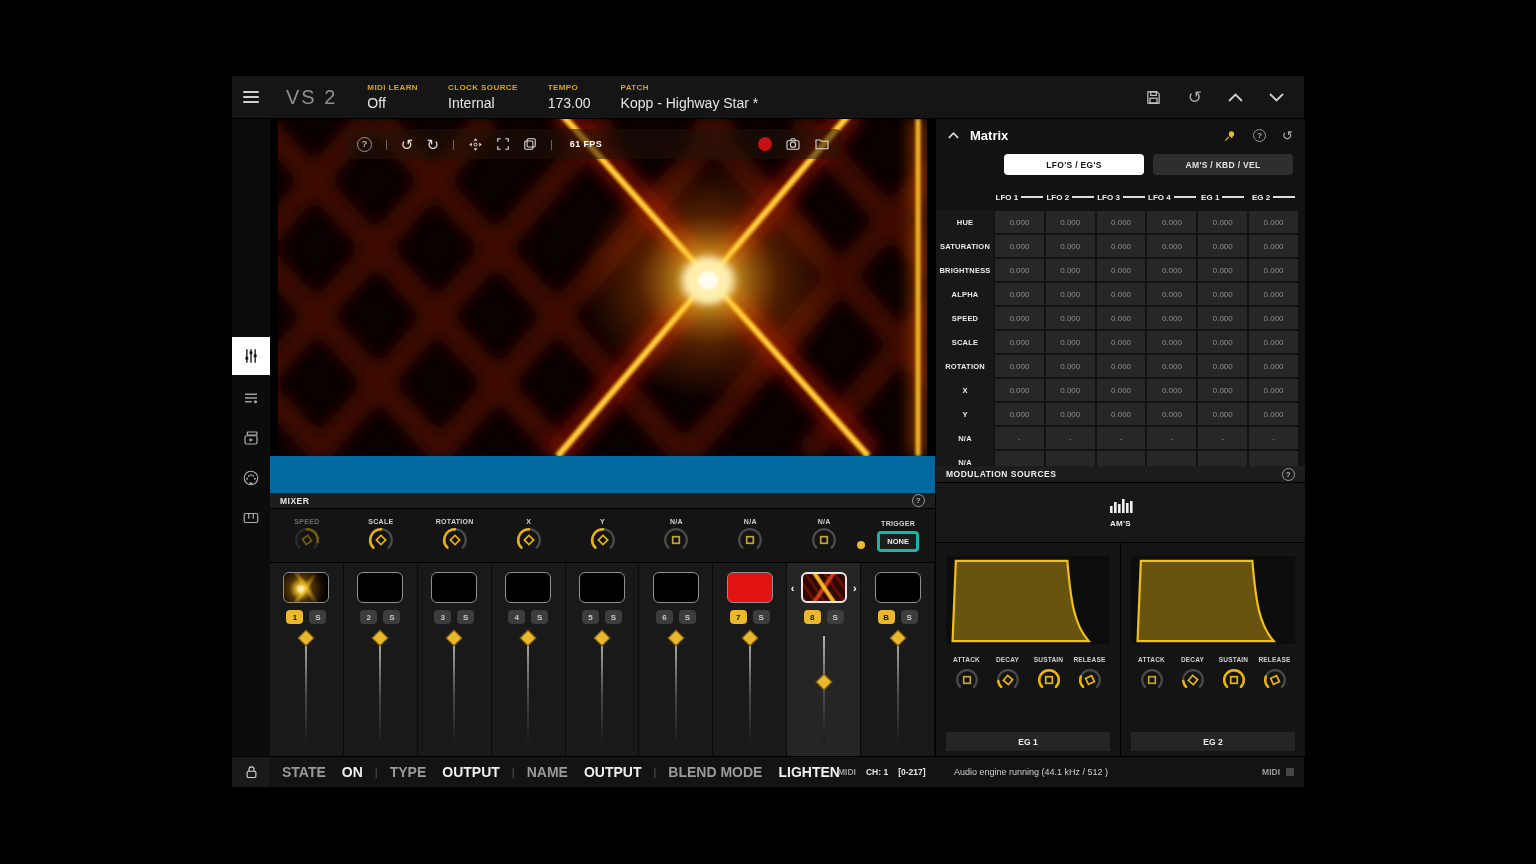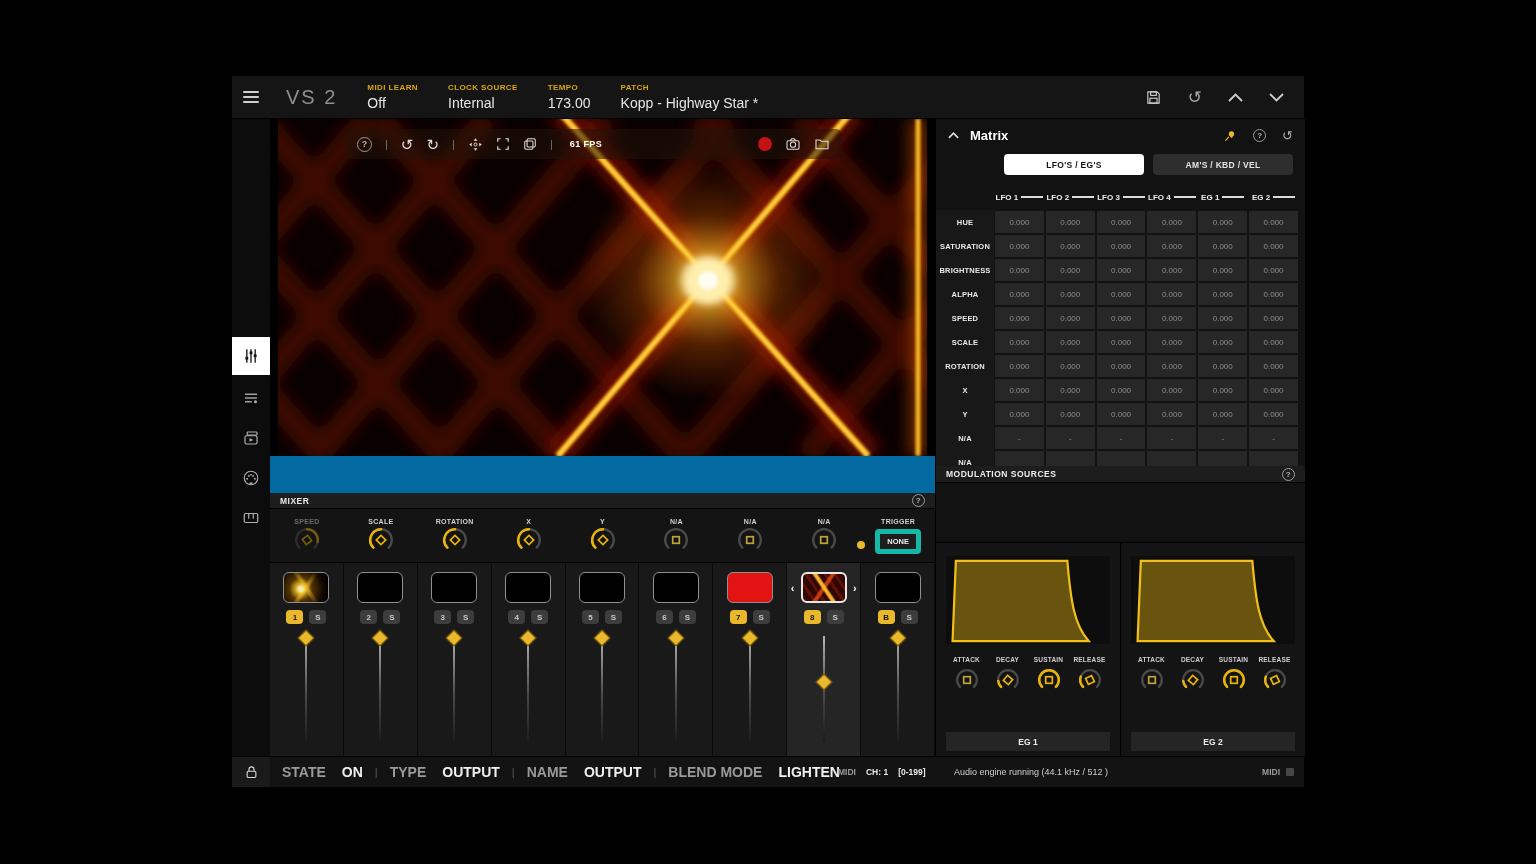--- a/index.html
+++ b/index.html
@@ -34,21 +34,21 @@
   
   .mhead{height:17px;background:#1d1d1d;display:flex;align-items:center;padding:0 10px;font-size:8.5px;
     font-weight:bold;color:#e8e8e8;letter-spacing:.5px;position:relative;border-bottom:1px solid #000;margin-top:37px;}
   .mhead .help{margin-left:auto;}
   .help{width:11px;height:11px;border:1px solid #9a9a9a;border-radius:50%;color:#b5b5b5;font-size:8px;
     display:flex;align-items:center;justify-content:center;font-weight:bold;}
   .knob-row{height:57px;background:#141414;display:flex;border-bottom:1px solid #000;}
   .kcell{flex:1;display:flex;flex-direction:column;align-items:center;justify-content:center;gap:1px;position:relative;}
   .kcell.dim{opacity:.45;}
   .klabel{font-size:7px;font-weight:bold;color:#d0d0d0;letter-spacing:.3px;}
-  .trig-btn{border:5px solid #14b8a6;border-radius:4px;background:#1d1d1d;color:#efefef;font-size:7.5px;
+  .trig-btn{border:3px solid #14b8a6;border-radius:4px;background:#1d1d1d;color:#efefef;font-size:7.5px;
     font-weight:bold;padding:3px 7px;margin-top:3px;cursor:pointer;}
   .mdot{position:absolute;left:-4px;top:32px;width:8px;height:8px;border-radius:50%;background:#e9b82d;}
   
   .channels{flex:1;background:#101010;display:flex;}
   .strip{flex:1;background:#191919;border-right:1px solid #0a0a0a;display:flex;flex-direction:column;
     align-items:center;padding-top:9px;position:relative;box-sizing:border-box;}
   .strip.selected{background:#252525;}
   .thumbwrap{position:relative;}
   .thumb{width:46px;height:31px;border:1.5px solid #8f8f8f;border-radius:6px;background:#000;box-sizing:border-box;cursor:pointer;}
   .thumb.red{background:#e21313;}
@@ -697,20 +697,31 @@
             <div class="m-cell"></div>
             <div class="m-cell"></div>
           </div>
         </div>
 
       <div class="phead small">
         <span>MODULATION SOURCES</span>
         <span class="help" style="margin-left:auto;">?</span>
       </div>
       <div class="mod-tabs">
+        <div class="modtab">
+          <svg width="24" height="16" viewBox="0 0 24 16" fill="#efefef">
+            <rect x="1" y="9" width="2.6" height="7"></rect>
+              <rect x="5" y="5" width="2.6" height="11"></rect>
+              <rect x="9" y="7" width="2.6" height="9"></rect>
+              <rect x="13" y="2" width="2.6" height="14"></rect>
+              <rect x="17" y="6" width="2.6" height="10"></rect>
+              <rect x="21" y="4" width="2.6" height="12"></rect>
+          </svg>
+          <span class="lbl">AM'S</span>
+        </div>
       </div>
       <div class="egs">
         <div class="eg">
           <div class="egdisp">
             <svg viewBox="0 0 100 90" preserveAspectRatio="none">
               <path d="M4 87 L6 5 L74 5 C76 45 78 70 87 87 Z" fill="#7a6110" fill-opacity=".85" stroke="#f0c018" stroke-width="2.2" vector-effect="non-scaling-stroke"></path>
             </svg>
           </div>
           <div class="adsr">
               <div class="acell">
@@ -832,21 +843,21 @@
         </span>
       <span class="ssep">|</span>
       <span class="sitem">
           <span class="sl">BLEND MODE</span>
           <span class="sv">LIGHTEN</span>
         </span>
     </div>
     <span class="midi-ch">
       <span class="sl" style="color:#9a9a9a;">MIDI</span>
       <span class="sv" style="color:#e8e8e8;">CH: 1</span>
-      <span class="sv" style="color:#e8e8e8;">[0-199]</span>
+      <span class="sv" style="color:#e8e8e8;">[0-217]</span>
     </span>
     <span class="engine">Audio engine running (44.1 kHz / 512 )</span>
     <span class="midi-ind">
       <span>MIDI</span>
         <b></b>
     </span>
   </div>
 </div>
 
 </body></html>

